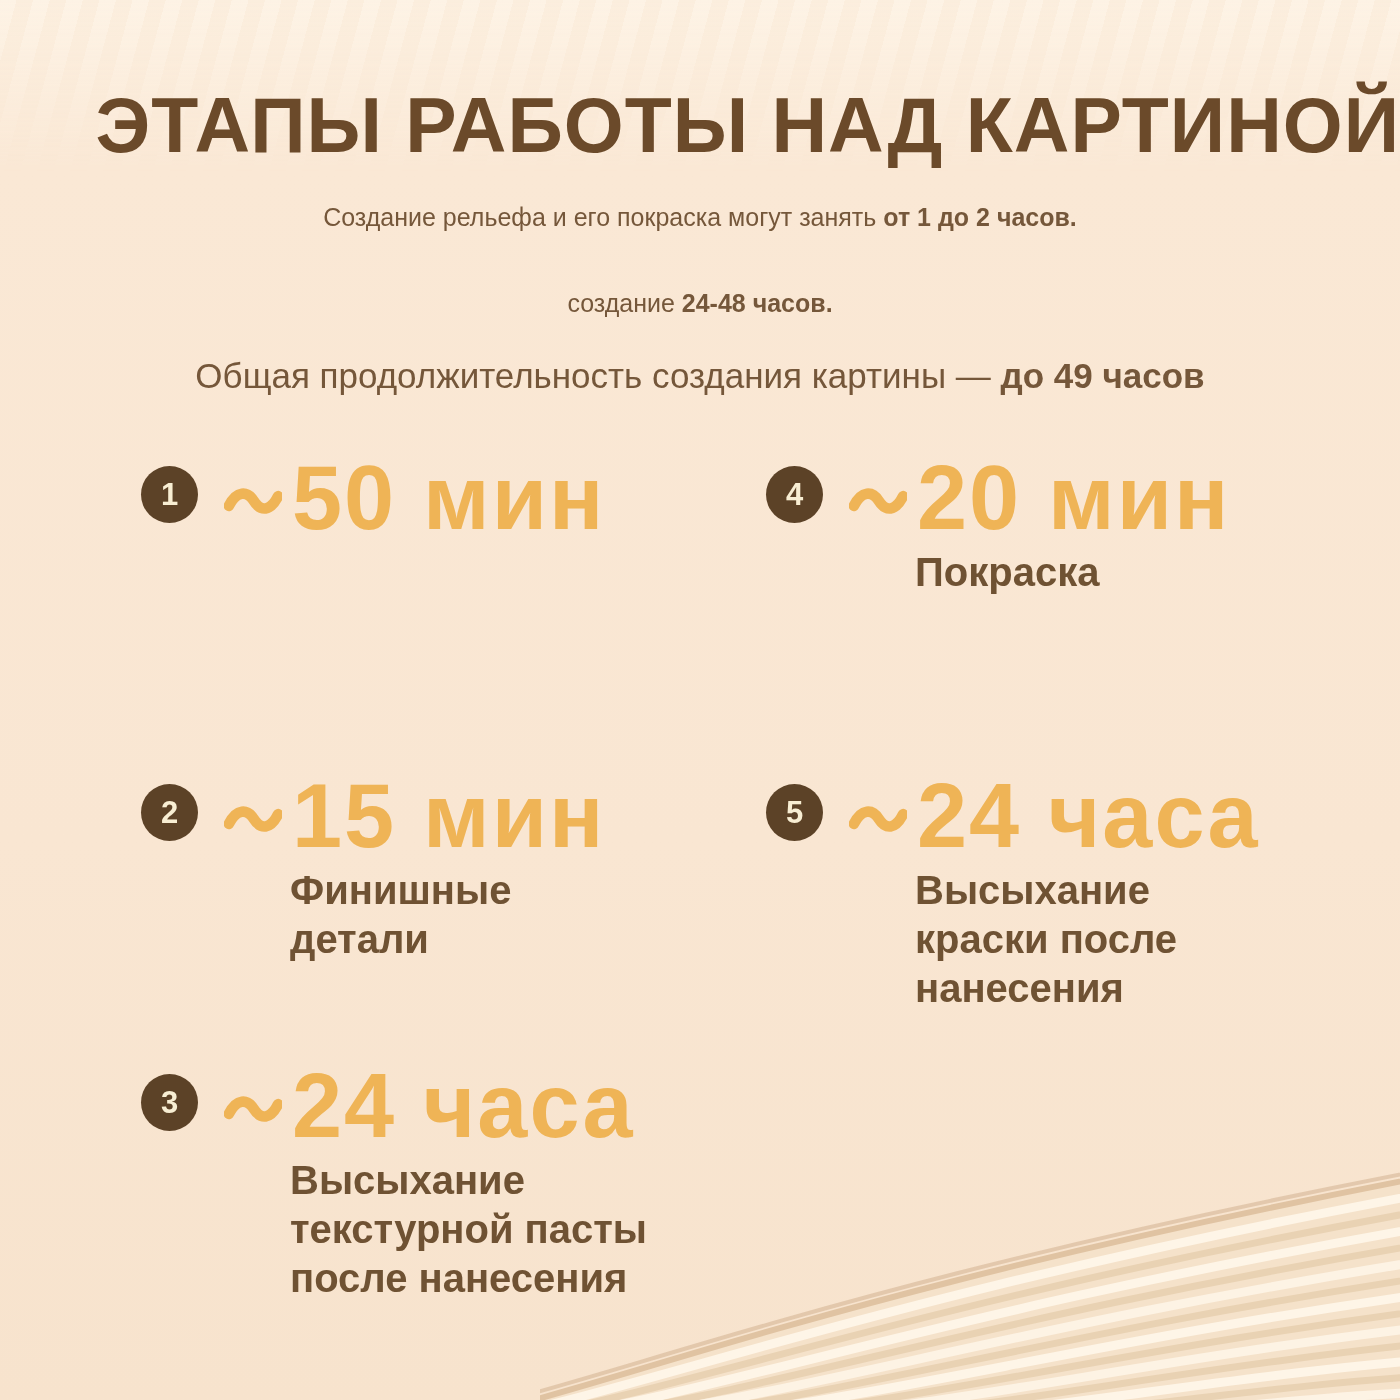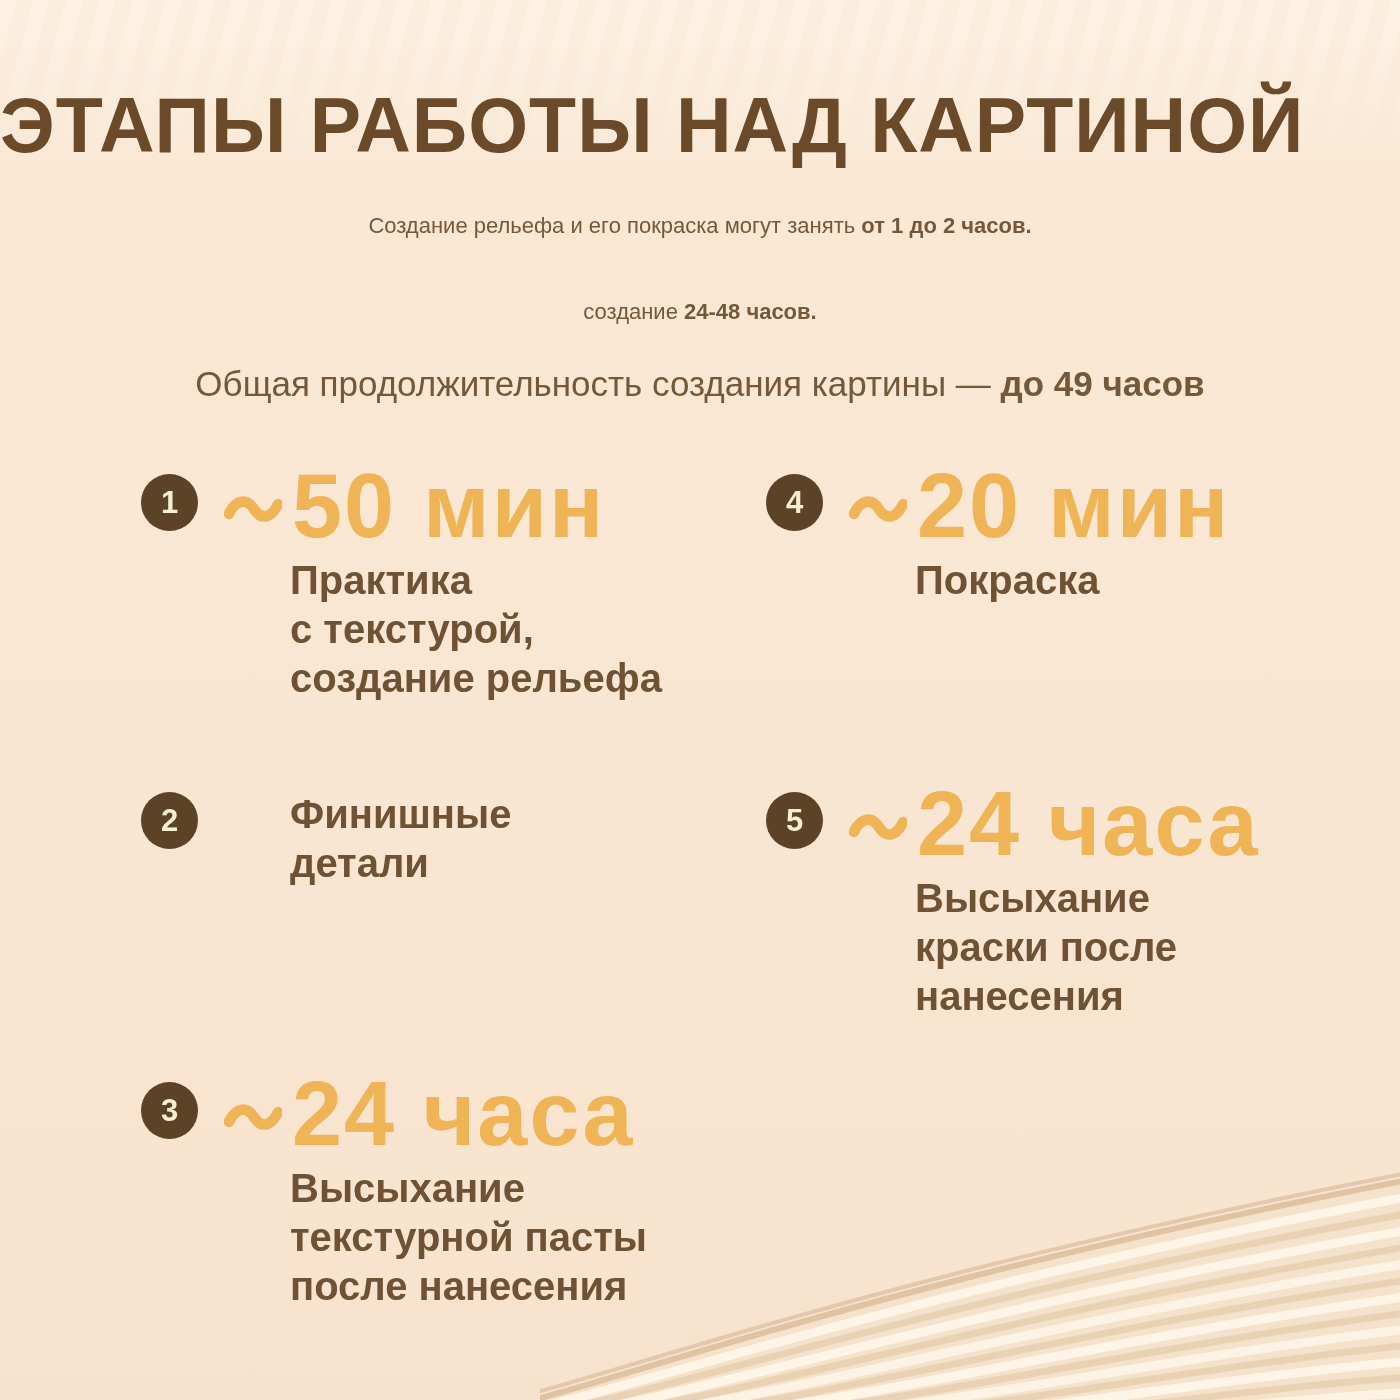--- a/index.html
+++ b/index.html
@@ -18,30 +18,30 @@
       rgba(255,252,245,.55) 0 16px,
       rgba(242,221,196,.45) 16px 32px);
     opacity:.35;
     -webkit-mask-image:linear-gradient(to bottom,rgba(0,0,0,.9),transparent);
     mask-image:linear-gradient(to bottom,rgba(0,0,0,.9),transparent);
     pointer-events:none;
   }
   .title{
     position:relative;z-index:2;
     margin:0;padding-top:84px;
-    text-align:left;
+    text-align:right;
     font-size:77px;line-height:82px;
     font-weight:bold;letter-spacing:1px;
     color:var(--title-brown,#6b4a2a);
   }
   .intro{
     position:relative;z-index:2;
-    margin:38px auto 0;max-width:1200px;
+    margin:30px auto 0;max-width:1200px;
     text-align:center;
-    font-size:22px;line-height:43px;
+    font-size:25px;line-height:43px;
     font-weight:400;
     color:var(--text-brown,#75573a);
   }
   .intro strong,.total strong{font-weight:bold;}
   .total{
     position:relative;z-index:2;
     margin:31px auto 8px;max-width:1300px;
     text-align:center;
     font-size:35px;line-height:40px;
     font-weight:400;
@@ -106,23 +106,20 @@
       <div class="badge">
           <span>1</span>
         </div>
       <div class="step-body">
         <div class="time">
           <svg class="tilde" viewBox="0 0 60 40">
               <path d="M5,24 C13,8 24,8 31,19 C38,30 48,30 56,14" fill="none" stroke="currentColor" stroke-width="11" stroke-linecap="round"></path>
             </svg>
           <span>50 мин</span>
         </div>
-        <div class="desc">Практика
-с текстурой,
-создание рельефа</div>
       </div>
     </div>
 
     <div class="step pos2">
       <div class="badge">
           <span>4</span>
         </div>
       <div class="step-body">
         <div class="time">
           <svg class="tilde" viewBox="0 0 60 40">
@@ -132,20 +129,26 @@
         </div>
         <div class="desc">Покраска</div>
       </div>
     </div>
 
     <div class="step pos3">
       <div class="badge">
           <span>2</span>
         </div>
       <div class="step-body">
+        <div class="time">
+          <svg class="tilde" viewBox="0 0 60 40">
+              <path d="M5,24 C13,8 24,8 31,19 C38,30 48,30 56,14" fill="none" stroke="currentColor" stroke-width="11" stroke-linecap="round"></path>
+            </svg>
+          <span>15 мин</span>
+        </div>
         <div class="desc">Финишные
 детали</div>
       </div>
     </div>
 
     <div class="step pos4">
       <div class="badge">
           <span>5</span>
         </div>
       <div class="step-body">

